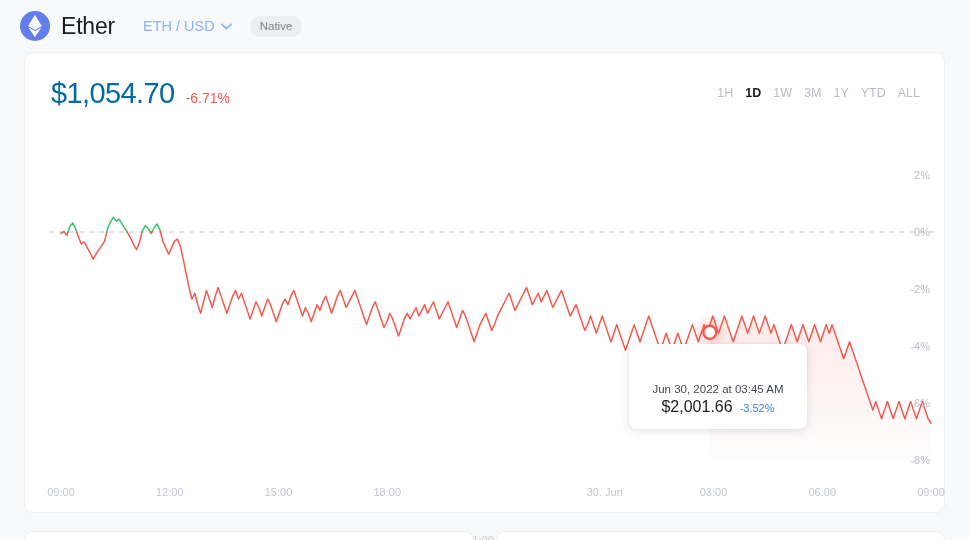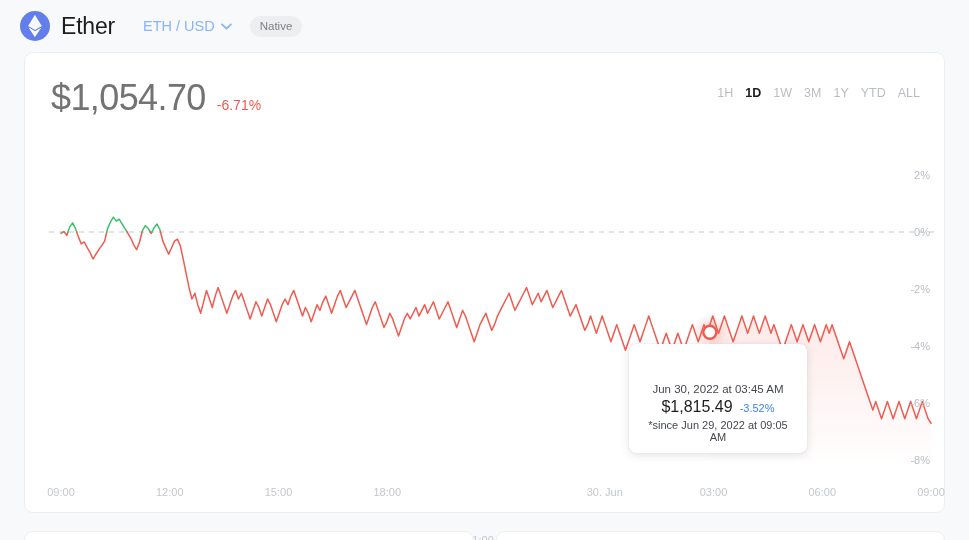--- a/index.html
+++ b/index.html
@@ -47,21 +47,21 @@
     width: 921px; height: 461px;
     background: #ffffff;
     border: 1px solid #eceef0;
     border-radius: 9px;
   }
 
   .price-row {
     position: absolute; left: 26px; top: 24px;
     display: flex; align-items: baseline; gap: 11px;
   }
-  .price { font-size: 36px; color: #737373; letter-spacing: -0.6px; }
+  .price { font-size: 29px; color: #0369a1; letter-spacing: -0.6px; }
   .price-change { font-size: 14px; color: #f05b4f; }
 
   .ranges {
     position: absolute; right: 24px; top: 33px;
     display: flex; align-items: flex-end; gap: 12px;
   }
   .range { font-size: 12.5px; color: #b9bdc2; cursor: pointer; }
   .range.active { color: #1c1d1f; font-weight: 700; }
 
   
@@ -186,24 +186,23 @@
           <div class="xlabel" style="left: 579.75px;">30. Jun</div>
           <div class="xlabel" style="left: 688.5px;">03:00</div>
           <div class="xlabel" style="left: 797.25px;">06:00</div>
           <div class="xlabel" style="left: 906px;">09:00</div>
         </div>
     </div>
 
     <div class="tooltip">
       <div class="tt-date">Jun 30, 2022 at 03:45 AM</div>
       <div class="tt-main">
-        <span class="tt-price">$1,815.49</span>
+        <span class="tt-price">$2,001.66</span>
         <span class="tt-change">-3.52%</span>
       </div>
-      <div class="tt-since">*since Jun 29, 2022 at 09:05 AM</div>
     </div>
   </div>
 
   <div class="bottom-cards">
     <div class="bcard"></div>
     <div class="bcard"></div>
   </div>
 </div>
 
 </body></html>

